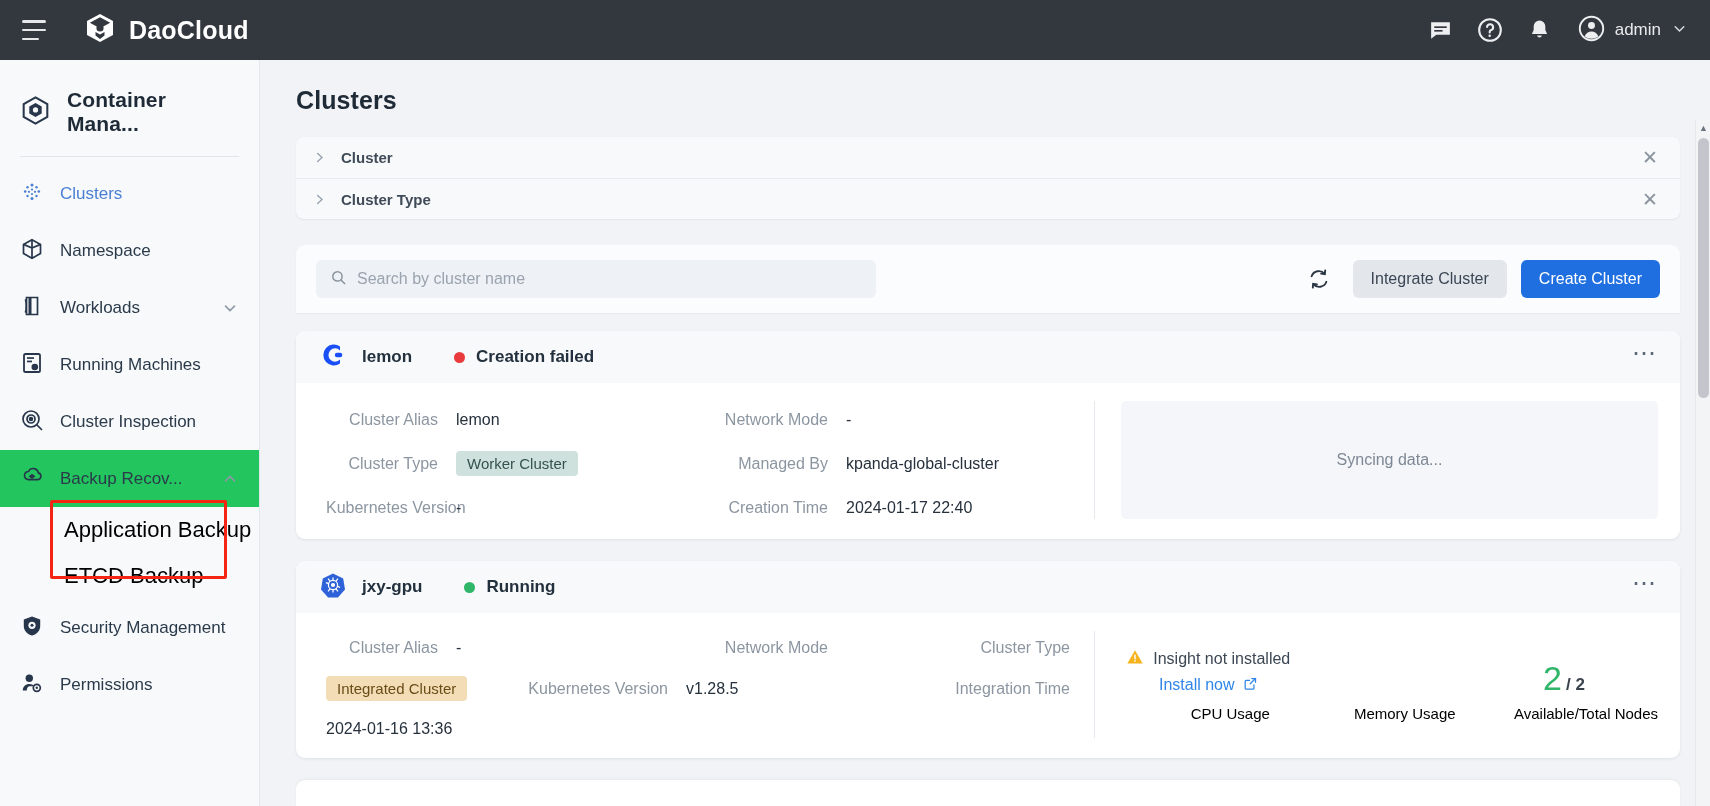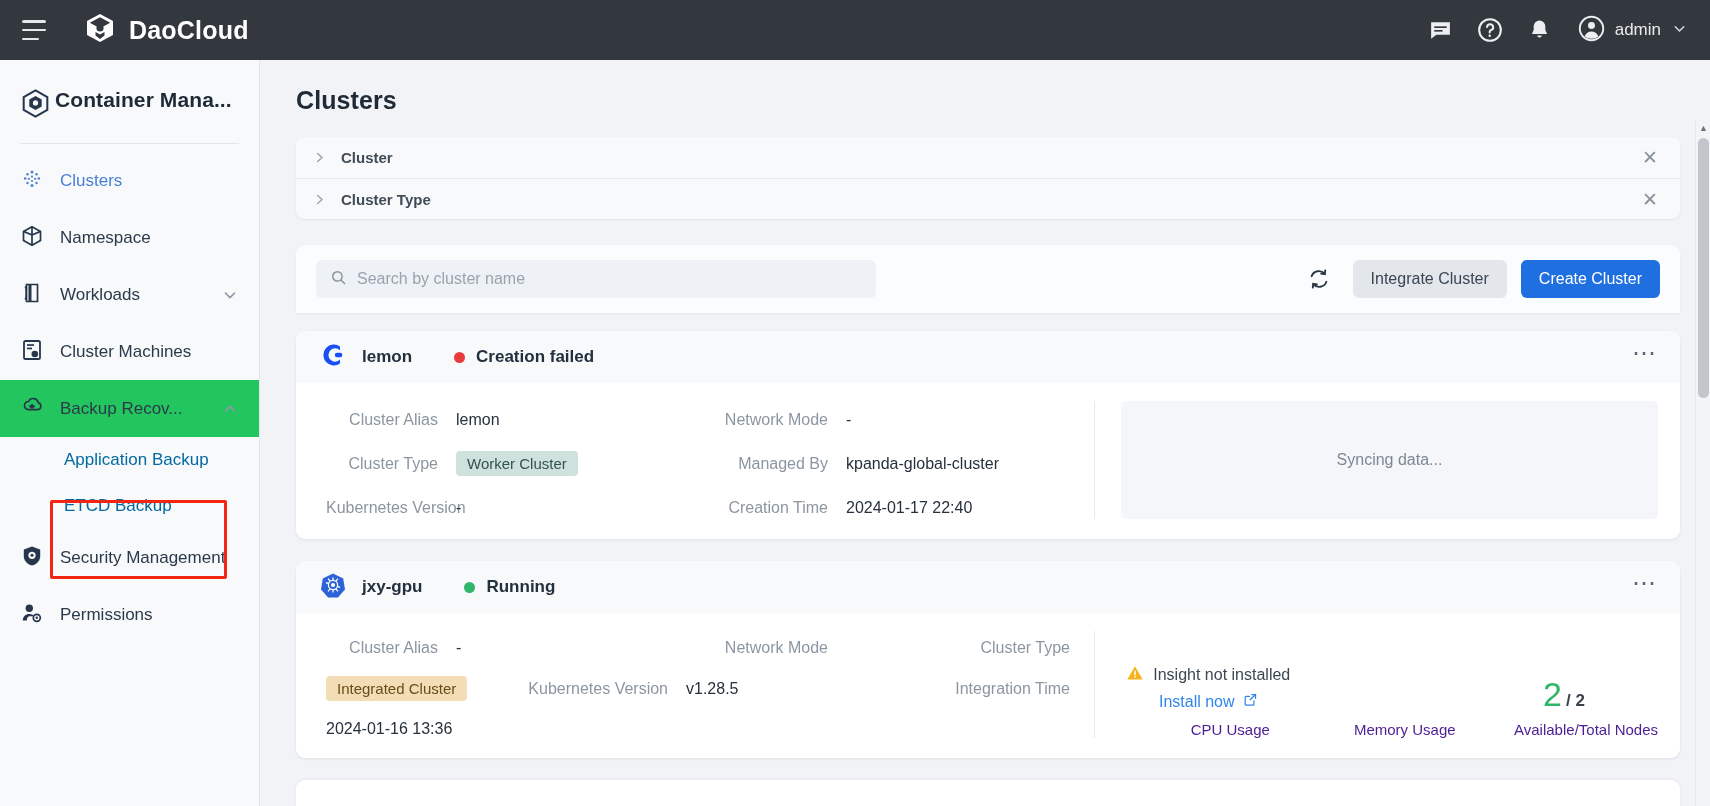--- a/index.html
+++ b/index.html
@@ -49,21 +49,21 @@
   .sidebar {
     width: 260px;
     background: #f7f9fb;
     border-right: 1px solid #e3e7ec;
     flex: 0 0 260px;
     padding-top: 16px;
     position: relative;
     overflow: hidden;
   }
   .side-head {
-    display: flex; gap: 4px;
+    display: flex; align-items: center; gap: 16px;
     padding: 12px 20px 20px 20px;
   }
   .side-head-text {
     font-size: 21px; font-weight: bold; color: #1f2a37; letter-spacing: .1px;
   }
   .side-divider { height: 1px; background: #e2e6eb; margin: 0 20px 8px 20px; }
 
   .nav-item {
     display: flex; align-items: center; gap: 16px;
     height: 57px;
@@ -73,21 +73,21 @@
   }
   .nav-item .lbl { font-size: 17px; color: #2b3a4a; white-space: nowrap; }
   .nav-item.active .lbl { color: #4a7fd4; }
   .nav-item.highlight { background: #22c55e; }
   .nav-sub {
     display:flex; align-items:center;
     height: 46px;
     padding: 0 20px 0 64px;
     cursor: pointer;
   }
-  .nav-sub .lbl { font-size: 17px; color: #0369a1; white-space: nowrap; }
+  .nav-sub .lbl { font-size: 22px; color: #000000; white-space: nowrap; }
   .chev { margin-left: auto; color: #8d99a6; display:flex; align-items:center;}
 
   
   .redbox {
     position: absolute;
     left: 50px; top: 440px;
     width: 177px; height: 79px;
     border: 3px solid #f42613;
     border-radius: 2px;
     pointer-events: none;
@@ -207,40 +207,40 @@
   }
   .pill-worker { background: #cfe1dd; color: #34524e; }
   .pill-integrated { background: #f3ddb6; color: #6a4c17; }
   .pill-outline { background: #fafbfc; border: 1px solid #cfd6de; color: #3b4654; }
 
   .card-right {
     flex: 1 1 auto;
     border-left: 1px solid #e6eaef;
     margin-left: 6px;
     padding-left: 26px;
-    display: flex; justify-content: center;
+    display: flex; align-items: center; justify-content: center;
   }
   .sync-panel {
     width: 100%; height: 118px;
     background: #f4f6f9;
     border-radius: 5px;
     display: flex; align-items: center; justify-content: center;
     font-size: 16px; color: #7e8894;
   }
 
   .metrics {
     width: 100%;
     display: flex;
     align-items: flex-end;
   }
   .metric-col {
     flex: 1 1 0;
     display: flex; flex-direction: column; align-items: center; gap: 10px;
   }
-  .metric-label { font-size: 15px; color: #4c1d95; white-space: nowrap; margin-left: 44px;}
+  .metric-label { font-size: 15px; color: #000000; white-space: nowrap; margin-left: 44px;}
   .insight-wrap { display: flex; flex-direction: column; align-items: center; gap: 6px; }
   .insight-line { display: flex; align-items: center; gap: 9px; font-size: 16px; color: #3c4754; }
   .install-link {
     display: flex; align-items: center; gap: 8px;
     font-size: 16px; color: #2f86e8; cursor: pointer;
   }
   .node-count { display: flex; align-items: baseline; gap: 4px; }
   .node-num { font-size: 34px; color: #2fb669; font-weight: normal; line-height: 1;}
   .node-total { font-size: 17px; color: #39424d; font-weight: bold;}
 
@@ -394,23 +394,34 @@
 
     <div class="nav-item">
       <span>
         <svg width="24" height="24" viewBox="0 0 24 24">
           <rect x="4" y="3" width="16" height="18" rx="1.6" fill="none" stroke="#27364a" stroke-width="1.8"></rect>
           <rect x="7" y="6.2" width="7" height="1.7" fill="#27364a"></rect>
           <rect x="7" y="9.6" width="5" height="1.7" fill="#27364a"></rect>
           <circle cx="14.8" cy="16" r="3.3" fill="#27364a"></circle>
         </svg>
       </span>
-      <span class="lbl">Cluster Machines</span>
-    </div>
-
+      <span class="lbl">Running Machines</span>
+    </div>
+
+    <div class="nav-item">
+      <span>
+        <svg width="24" height="24" viewBox="0 0 24 24" fill="none" stroke="#27364a" stroke-width="1.7">
+          <circle cx="11" cy="11" r="8"></circle>
+          <circle cx="11" cy="11" r="4"></circle>
+          <circle cx="11" cy="11" r="1.4" fill="#27364a"></circle>
+          <path d="M17 17 L21.5 21.5" stroke-linecap="round"></path>
+        </svg>
+      </span>
+      <span class="lbl">Cluster Inspection</span>
+    </div>
 
     <div class="nav-item highlight">
       <span>
         <svg width="24" height="24" viewBox="0 0 24 24" fill="none" stroke="#27364a" stroke-width="1.6">
           <path d="M4.5 10.5a4 4 0 0 1 4-4 5.2 5.2 0 0 1 9.8 1.4 3.4 3.4 0 0 1-.8 6.7H8.5a4 4 0 0 1-4-4.1z"></path>
           <path d="M12 8.7 L15.4 11.3 L12 13.9 L8.6 11.3 Z" fill="#27364a" stroke="none"></path>
         </svg>
       </span>
       <span class="lbl">Backup Recov...</span>
       <span class="chev">

